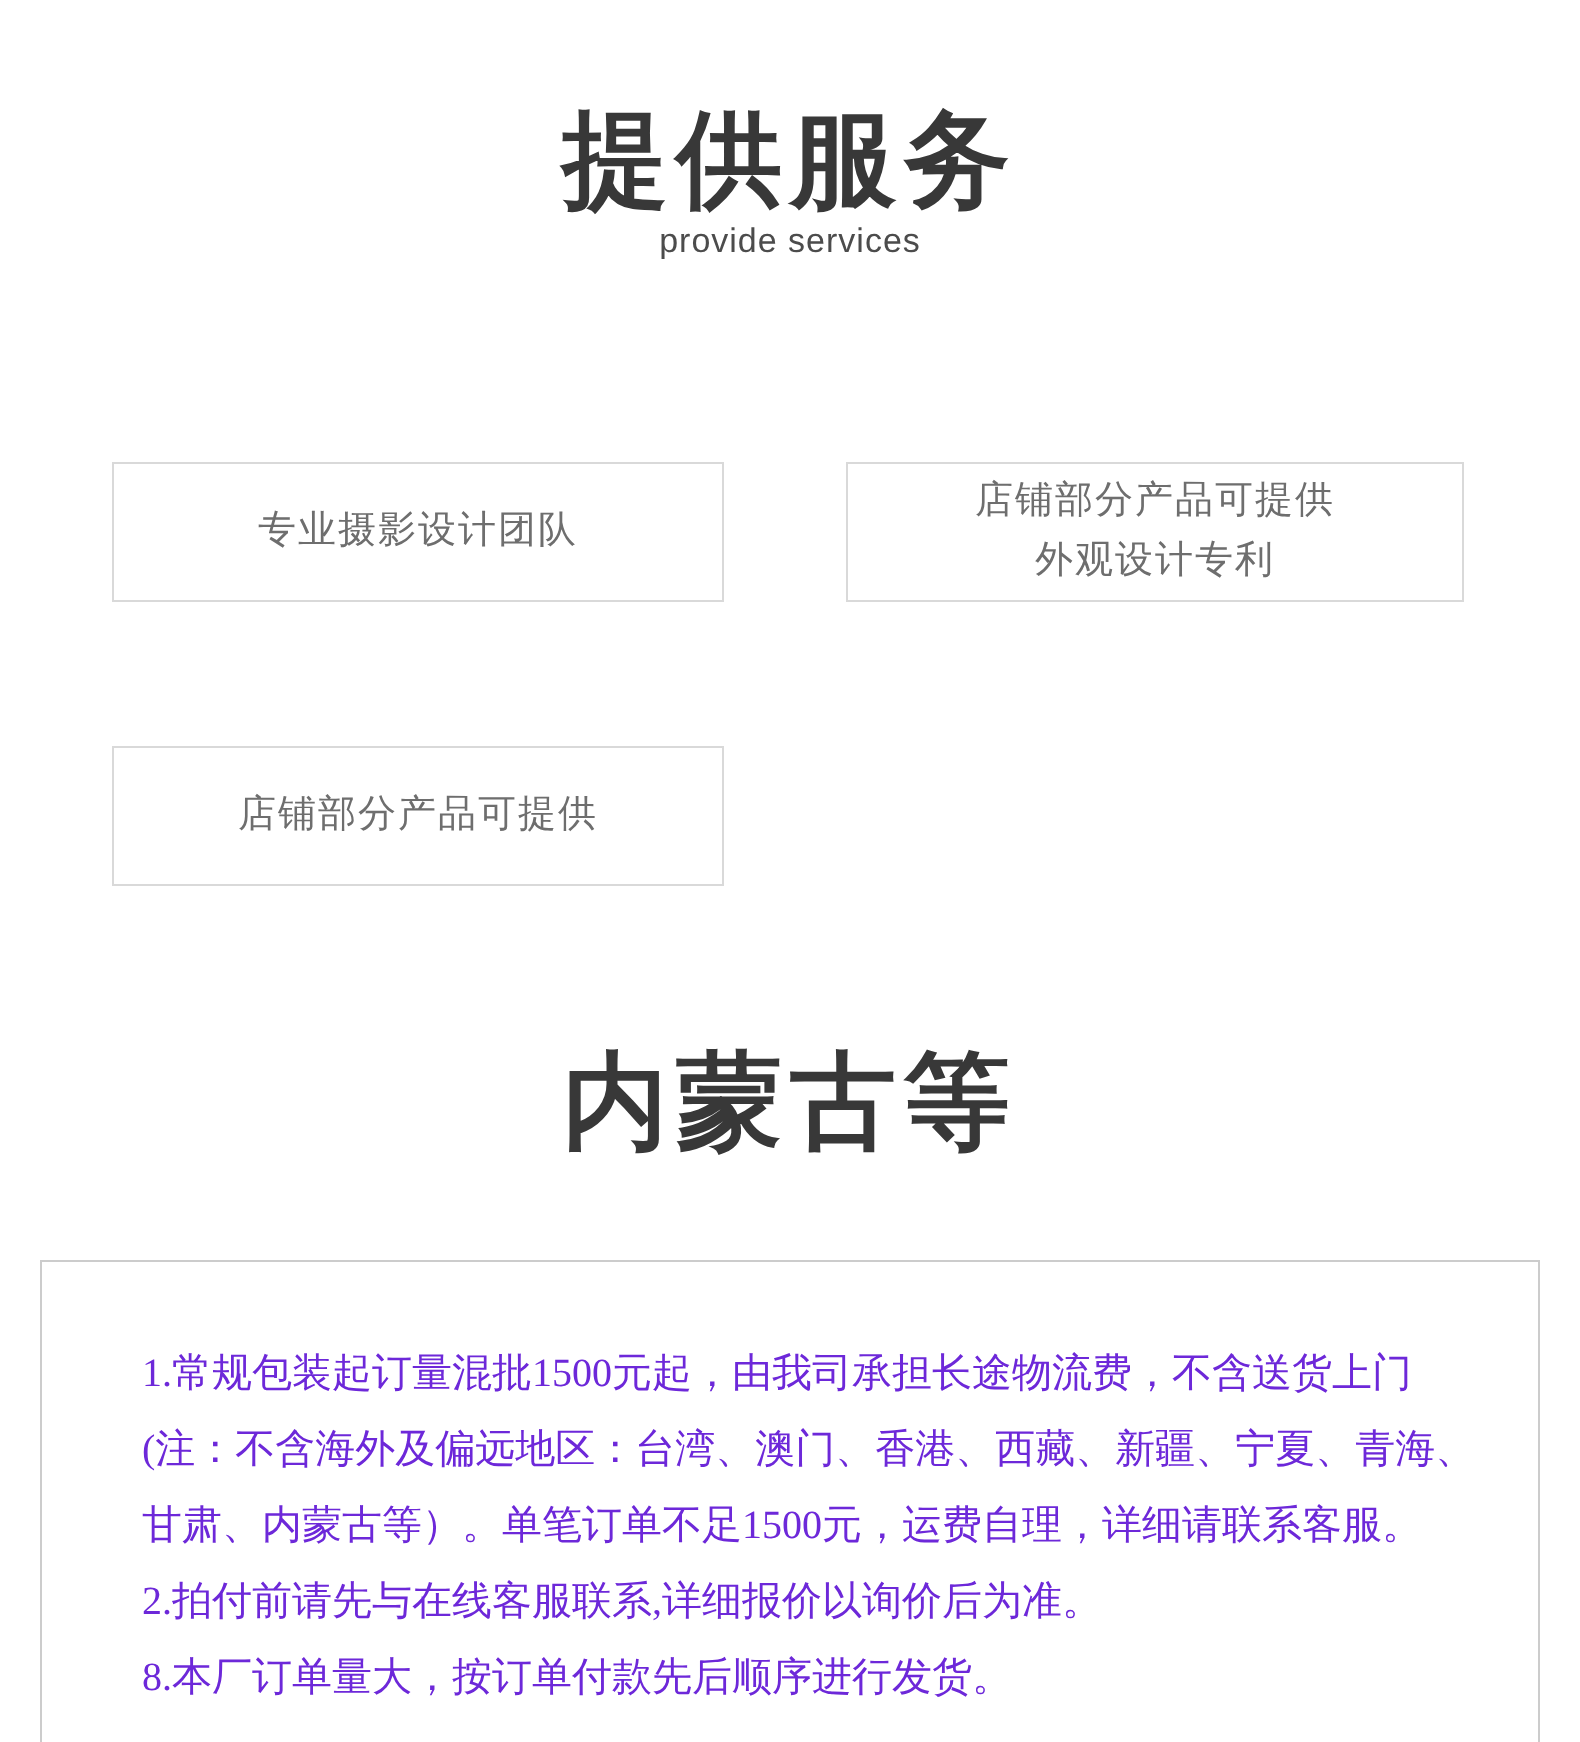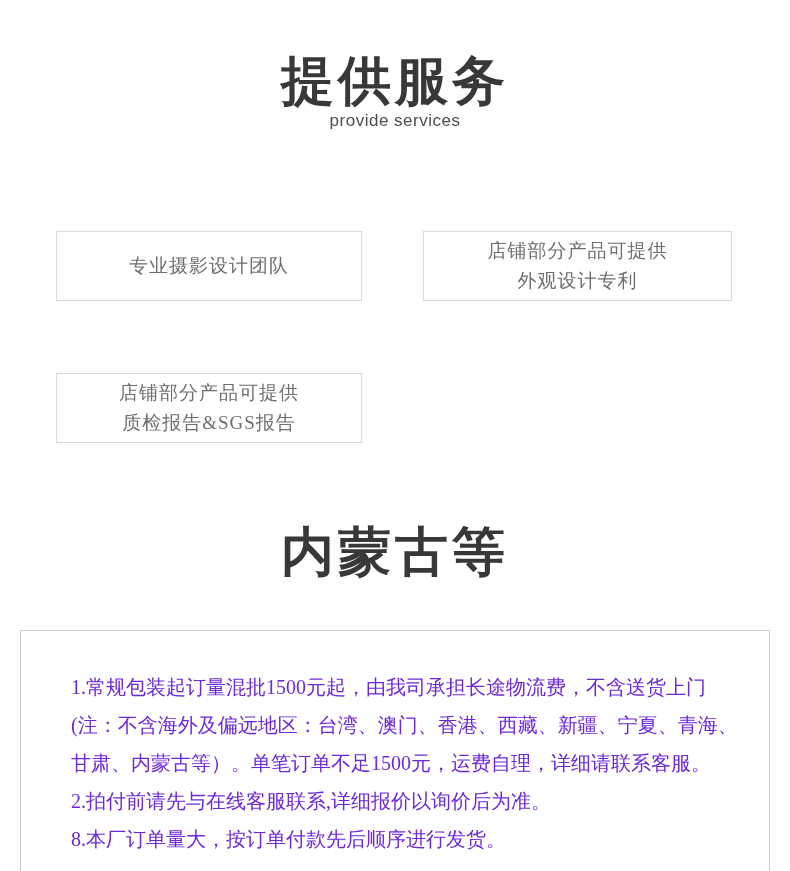--- a/index.html
+++ b/index.html
@@ -89,21 +89,20 @@
     <div class="box-grid">
       <div class="svc-box">
         <span>专业摄影设计团队</span>
       </div>
       <div class="svc-box">
         <span>店铺部分产品可提供</span>
         <span>外观设计专利</span>
       </div>
       <div class="svc-box">
         <span>店铺部分产品可提供</span>
-        <span>质检报告&amp;SGS报告</span>
       </div>
     </div>
   </section>
 
   <section class="ordering-section">
     <h1 class="section-title">内蒙古等</h1>
 
     <div class="notes-box">
       <p>1.常规包装起订量混批1500元起，由我司承担长途物流费，不含送货上门(注：不含海外及偏远地区：台湾、澳门、香港、西藏、新疆、宁夏、青海、甘肃、内蒙古等）。单笔订单不足1500元，运费自理，详细请联系客服。</p>
       <p>2.拍付前请先与在线客服联系,详细报价以询价后为准。</p>

